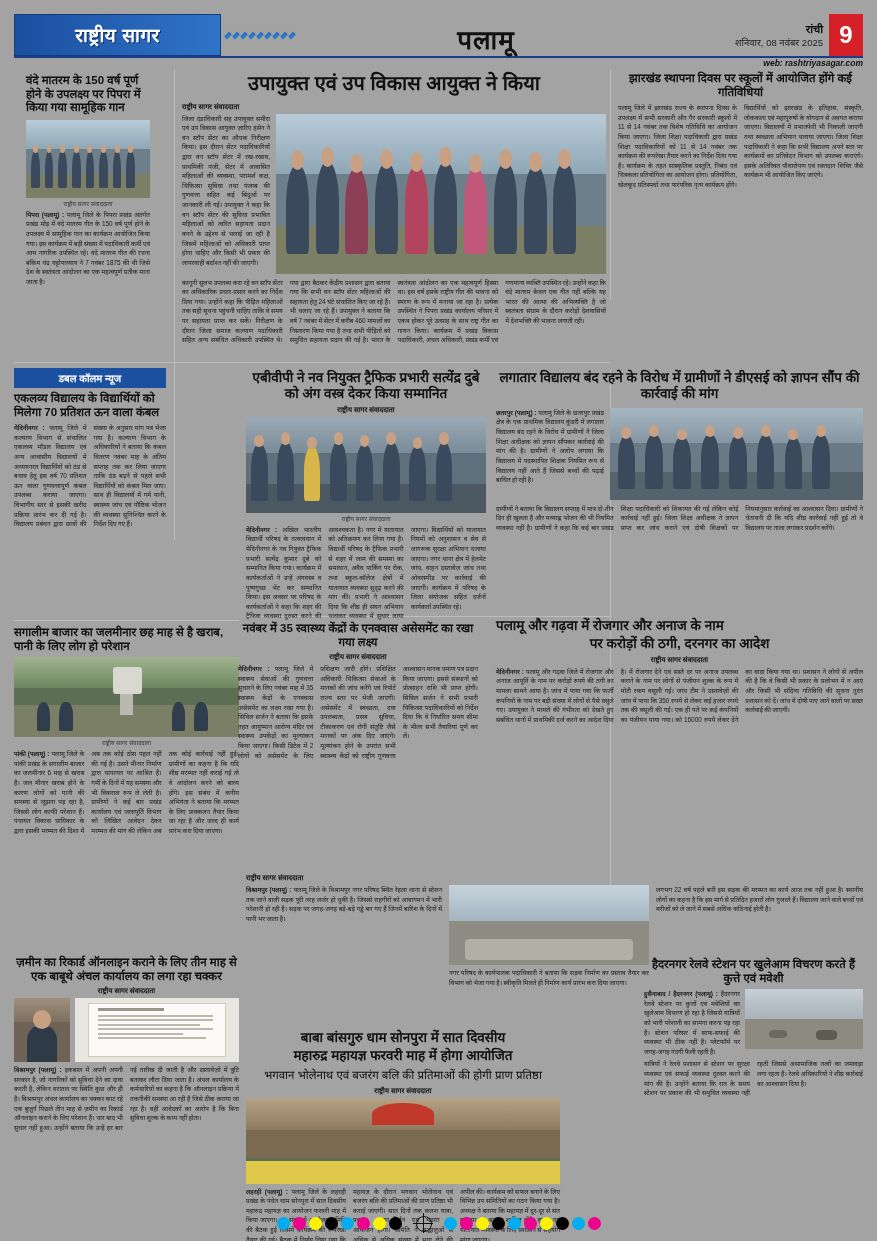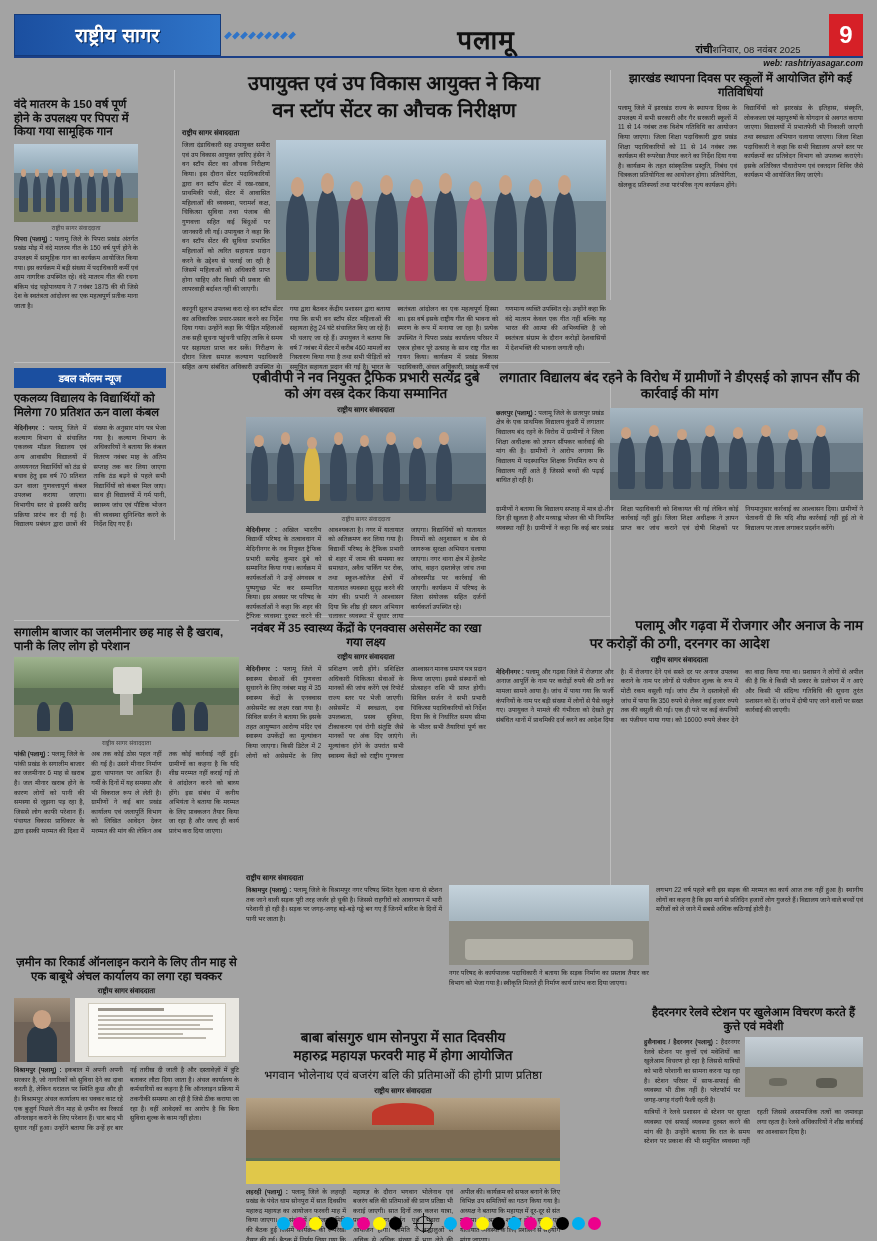--- a/index.html
+++ b/index.html
@@ -8,21 +8,21 @@
   .sheet{position:absolute;left:14px;top:14px;width:849px;height:1185px;}
 
   
   .masthead{height:42px;display:flex;align-items:stretch;border-bottom:2px solid #1b3f86;}
   .logo-box{width:205px;background:linear-gradient(90deg,#1b4fa0,#2f74c8);display:flex;align-items:center;justify-content:center;border:1px solid #143a7a;}
   .logo-text{color:#fff;font-size:19px;font-weight:bold;letter-spacing:.5px;text-shadow:1px 1px 0 #0d2a58;}
   .deco{width:70px;display:flex;align-items:center;justify-content:center;gap:2px;padding:0 4px;}
   .deco i{display:block;width:7px;height:7px;background:#2f74c8;transform:rotate(45deg);margin:1px;}
   .section-title{flex:1;display:flex;align-items:center;justify-content:center;margin-top:8px;}
   .section-title span{font-size:26px;font-weight:bold;color:#111;letter-spacing:1px;}
-  .edition{width:150px;display:flex;flex-direction:row;align-items:flex-end;justify-content:center;padding-right:6px;}
+  .edition{width:150px;display:flex;flex-direction:column;align-items:flex-end;justify-content:center;padding-right:6px;}
   .edition .city{font-size:11px;font-weight:bold;}
   .edition .date{font-size:9.5px;color:#222;}
   .pageno{width:34px;background:#d62027;color:#fff;display:flex;align-items:center;justify-content:center;font-size:24px;font-weight:bold;}
   .weburl{position:absolute;right:0;top:44px;font-size:8.5px;color:#111;font-weight:bold;font-style:italic;}
 
   
   .body{position:absolute;top:56px;left:0;width:849px;height:1110px;}
   .col{position:absolute;box-sizing:border-box;}
   .rule-v{position:absolute;width:1px;background:#bdbdbd;}
   .rule-h{position:absolute;height:1px;background:#bdbdbd;}
@@ -100,21 +100,21 @@
 
     <div class="body">
 
       <div class="rule-v" style="left:160px;top:0;height:470px;"></div>
       <div class="rule-v" style="left:596px;top:0;height:230px;"></div>
       <div class="rule-v" style="left:596px;top:300px;height:560px;"></div>
       <div class="rule-h" style="left:0;top:292px;width:596px;"></div>
       <div class="rule-h" style="left:0;top:550px;width:225px;"></div>
       <div class="rule-h" style="left:232px;top:546px;width:364px;"></div>
 
-      <div class="col" style="left:0;top:4px;width:124px;margin-top:24px;">
+      <div class="col" style="left:12px;top:4px;width:124px;">
         <div class="hl sm" style="text-align:left;">वंदे मातरम के 150 वर्ष पूर्ण होने के उपलक्ष्य पर पिपरा में किया गया सामूहिक गान</div>
         <div class="photo people" style="height:78px;margin-top:5px;">
           <div class="sky"></div>
             <div class="band"></div>
             <div class="ground"></div>
           <div class="p" style="left:4%"></div>
             <div class="p" style="left:15%"></div>
             <div class="p" style="left:26%"></div>
           <div class="p" style="left:37%"></div>
             <div class="p" style="left:48%"></div>
@@ -124,21 +124,20 @@
         </div>
         <div class="cap">राष्ट्रीय सागर संवाददाता</div>
         <div class="txt" style="margin-top:2px;">
           <b>पिपरा (पलामू) :</b>
           <span>पलामू जिले के पिपरा प्रखंड अंतर्गत प्रखंड मोड़ में वंदे मातरम गीत के 150 वर्ष पूर्ण होने के उपलक्ष्य में सामूहिक गान का कार्यक्रम आयोजित किया गया। इस कार्यक्रम में बड़ी संख्या में पदाधिकारी कर्मी एवं आम नागरिक उपस्थित रहे। वंदे मातरम गीत की रचना बंकिम चंद्र चट्टोपाध्याय ने 7 नवंबर 1875 की थी जिसे देश के स्वतंत्रता आंदोलन का एक महत्वपूर्ण प्रतीक माना जाता है।</span>
         </div>
       </div>
 
       <div class="col" style="left:168px;top:2px;width:424px;">
         <div class="hl big" style="text-align:center;">उपायुक्त एवं उप विकास आयुक्त ने किया</div>
-        <div class="hl big" style="text-align:center;margin-top:3px;">वन स्टॉप सेंटर का औचक निरीक्षण</div>
         <div class="byline" style="margin-top:6px;text-align:left;">राष्ट्रीय सागर संवाददाता</div>
         <div style="display:flex;gap:6px;margin-top:2px;">
           <div style="width:88px;">
             <div class="txt">जिला दंडाधिकारी सह उपायुक्त समीरा एवं उप विकास आयुक्त ज़ारिए हंसेन ने वन स्टॉप सेंटर का औचक निरीक्षण किया। इस दौरान सेंटर पदाधिकारियों द्वारा वन स्टॉप सेंटर में रख-रखाव, प्राथमिकी पंजी, सेंटर में आवासित महिलाओं की व्यवस्था, परामर्श कक्ष, चिकित्सा सुविधा तथा पंजाब की गुणवत्ता सहित कई बिंदुओं पर जानकारी ली गई। उपायुक्त ने कहा कि वन स्टॉप सेंटर की सुविधा प्रभावित महिलाओं को त्वरित सहायता प्रदान करने के उद्देश्य से चलाई जा रही है जिसमें महिलाओं को अधिकारी प्राप्त होना चाहिए और किसी भी प्रकार की लापरवाही बर्दाश्त नहीं की जाएगी।</div>
           </div>
           <div style="flex:1;">
             <div class="photo people" style="height:160px;">
               <div class="sky"></div>
                 <div class="band"></div>
                 <div class="ground"></div>
@@ -282,33 +281,33 @@
                 <div class="p" style="left:80%;height:60%"></div>
             </div>
           </div>
         </div>
         <div class="txt c3" style="margin-top:4px;">
           <span>ग्रामीणों ने बताया कि विद्यालय सप्ताह में मात्र दो-तीन दिन ही खुलता है और मध्याह्न भोजन की भी नियमित व्यवस्था नहीं है। ग्रामीणों ने कहा कि कई बार प्रखंड शिक्षा पदाधिकारी को शिकायत की गई लेकिन कोई कार्रवाई नहीं हुई।</span>
           <span>जिला शिक्षा अधीक्षक ने ज्ञापन प्राप्त कर जांच कराने एवं दोषी शिक्षकों पर नियमानुसार कार्रवाई का आश्वासन दिया। ग्रामीणों ने चेतावनी दी कि यदि शीघ्र कार्रवाई नहीं हुई तो वे विद्यालय पर ताला लगाकर प्रदर्शन करेंगे।</span>
         </div>
       </div>
 
-      <div class="col" style="left:232px;top:552px;width:240px;">
+      <div class="col" style="left:224px;top:552px;width:240px;">
         <div class="hl sm" style="text-align:center;">नवंबर में 35 स्वास्थ्य केंद्रों के एनक्वास असेसमेंट का रखा गया लक्ष्य</div>
         <div class="byline">राष्ट्रीय सागर संवाददाता</div>
         <div class="txt c3" style="margin-top:2px;">
           <b>मेदिनीनगर :</b>
           <span>पलामू जिले में स्वास्थ्य सेवाओं की गुणवत्ता सुधारने के लिए नवंबर माह में 35 स्वास्थ्य केंद्रों के एनक्वास असेसमेंट का लक्ष्य रखा गया है। सिविल सर्जन ने बताया कि इसके तहत आयुष्मान आरोग्य मंदिर एवं स्वास्थ्य उपकेंद्रों का मूल्यांकन किया जाएगा।</span>
           <span>किसी डिटेल में 2 लोगों को असेसमेंट के लिए प्रशिक्षण जारी होंगे। प्रशिक्षित अधिकारी चिकित्सा सेवाओं के मानकों की जांच करेंगे एवं रिपोर्ट राज्य स्तर पर भेजी जाएगी। असेसमेंट में स्वच्छता, दवा उपलब्धता, प्रसव सुविधा, टीकाकरण एवं रोगी संतुष्टि जैसे मानकों पर अंक दिए जाएंगे।</span>
           <span>मूल्यांकन होने के उपरांत सभी स्वास्थ्य केंद्रों को राष्ट्रीय गुणवत्ता आश्वासन मानक प्रमाण पत्र प्रदान किया जाएगा। इससे संस्थानों को प्रोत्साहन राशि भी प्राप्त होगी। सिविल सर्जन ने सभी प्रभारी चिकित्सा पदाधिकारियों को निर्देश दिया कि वे निर्धारित समय सीमा के भीतर सभी तैयारियां पूर्ण कर लें।</span>
         </div>
       </div>
 
       <div class="col" style="left:482px;top:548px;width:367px;">
-        <div class="hl med" style="text-align:right;">पलामू और गढ़वा में रोजगार और अनाज के नाम</div>
+        <div class="hl med" style="text-align:left;">पलामू और गढ़वा में रोजगार और अनाज के नाम</div>
         <div class="hl med" style="text-align:center;margin-top:2px;">पर करोड़ों की ठगी, दरनगर का आदेश</div>
         <div class="byline">राष्ट्रीय सागर संवाददाता</div>
         <div class="txt c3" style="margin-top:2px;">
           <b>मेदिनीनगर :</b>
           <span>पलामू और गढ़वा जिले में रोजगार और अनाज आपूर्ति के नाम पर करोड़ों रुपये की ठगी का मामला सामने आया है। जांच में पाया गया कि फर्जी कंपनियों के नाम पर बड़ी संख्या में लोगों से पैसे वसूले गए। उपायुक्त ने मामले की गंभीरता को देखते हुए संबंधित थानों में प्राथमिकी दर्ज करने का आदेश दिया है।</span>
           <span>में रोजगार देने एवं सस्ते दर पर अनाज उपलब्ध कराने के नाम पर लोगों से पंजीयन शुल्क के रूप में मोटी रकम वसूली गई। जांच टीम ने दस्तावेज़ों की जांच में पाया कि 350 रुपये से लेकर कई हजार रुपये तक की वसूली की गई। एक ही पते पर कई कंपनियों का पंजीयन पाया गया।</span>
           <span>को 16000 रुपये लेकर देने का वादा किया गया था। प्रशासन ने लोगों से अपील की है कि वे किसी भी प्रकार के प्रलोभन में न आएं और किसी भी संदिग्ध गतिविधि की सूचना तुरंत प्रशासन को दें। जांच में दोषी पाए जाने वालों पर सख्त कार्रवाई की जाएगी।</span>
         </div>
       </div>
 
@@ -329,21 +328,21 @@
 
           </div>
           <div style="flex:1;">
             <div class="txt">लगभग 22 वर्ष पहले बनी इस सड़क की मरम्मत का कार्य आज तक नहीं हुआ है। स्थानीय लोगों का कहना है कि इस मार्ग से प्रतिदिन हजारों लोग गुजरते हैं। विद्यालय जाने वाले बच्चों एवं मरीजों को ले जाने में सबसे अधिक कठिनाई होती है।</div>
           </div>
         </div>
         <div class="txt" style="width:200px;margin-left:203px;margin-top:3px;">नगर परिषद के कार्यपालक पदाधिकारी ने बताया कि सड़क निर्माण का प्रस्ताव तैयार कर विभाग को भेजा गया है। स्वीकृति मिलते ही निर्माण कार्य प्रारंभ करा दिया जाएगा।</div>
       </div>
 
       <div class="col" style="left:630px;top:888px;width:219px;">
-        <div class="hl sm" style="text-align:center;margin-top:48px;">हैदरनगर रेलवे स्टेशन पर खुलेआम विचरण करते हैं कुत्ते एवं मवेशी</div>
+        <div class="hl sm" style="text-align:center;">हैदरनगर रेलवे स्टेशन पर खुलेआम विचरण करते हैं कुत्ते एवं मवेशी</div>
         <div style="display:flex;gap:5px;margin-top:4px;">
           <div style="width:96px;">
             <div class="txt">
               <b>हुसैनाबाद / हैदरनगर (पलामू) :</b>
               <span>हैदरनगर रेलवे स्टेशन पर कुत्तों एवं मवेशियों का खुलेआम विचरण हो रहा है जिससे यात्रियों को भारी परेशानी का सामना करना पड़ रहा है। स्टेशन परिसर में साफ-सफाई की व्यवस्था भी ठीक नहीं है। प्लेटफॉर्म पर जगह-जगह गंदगी फैली रहती है।</span>
             </div>
           </div>
           <div style="flex:1;">
             <div class="photo" style="height:60px;background:#9e9c90;">
               <div class="sky" style="background:linear-gradient(180deg,#c6cfd6,#a8b2b8);height:50%"></div>

